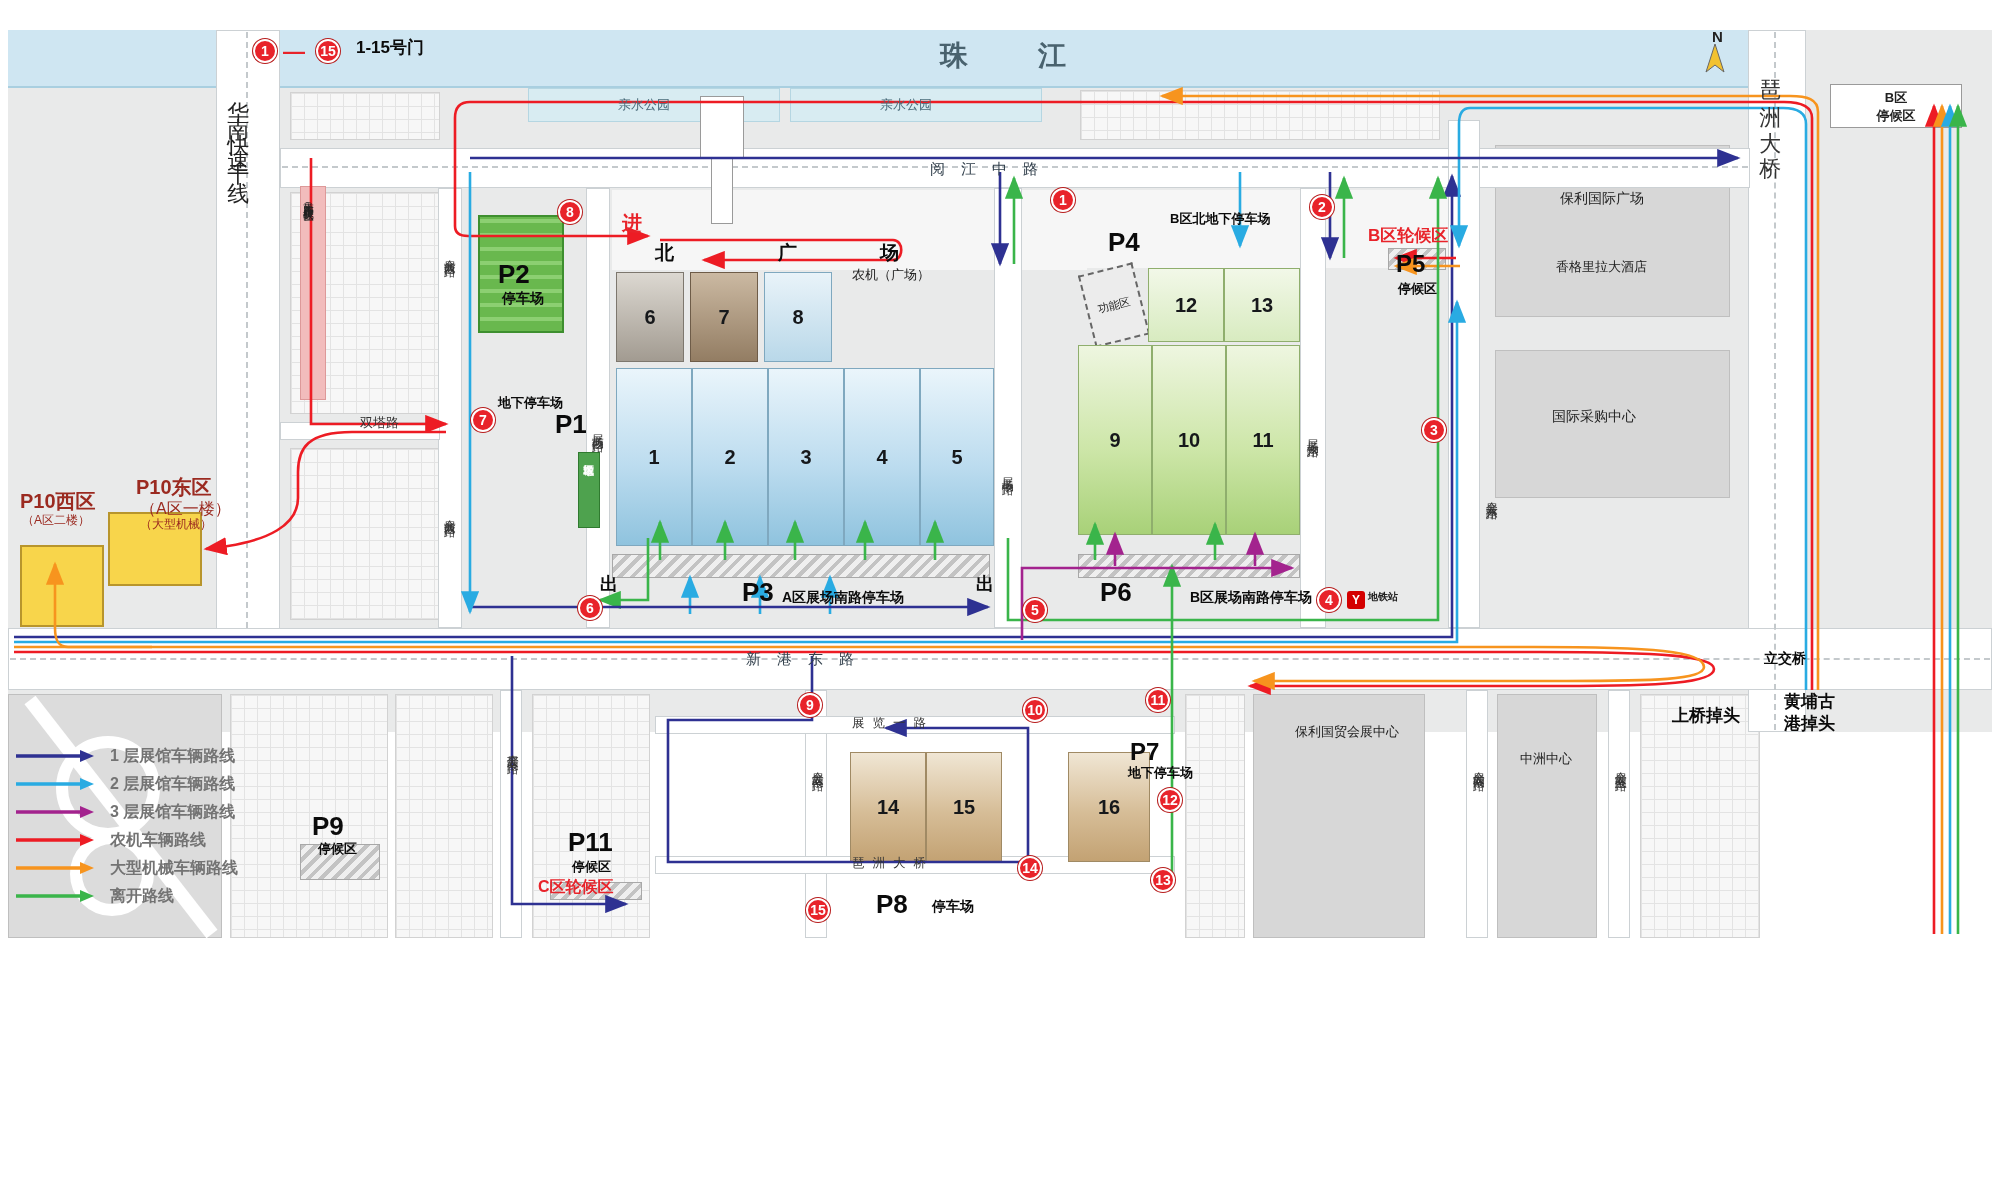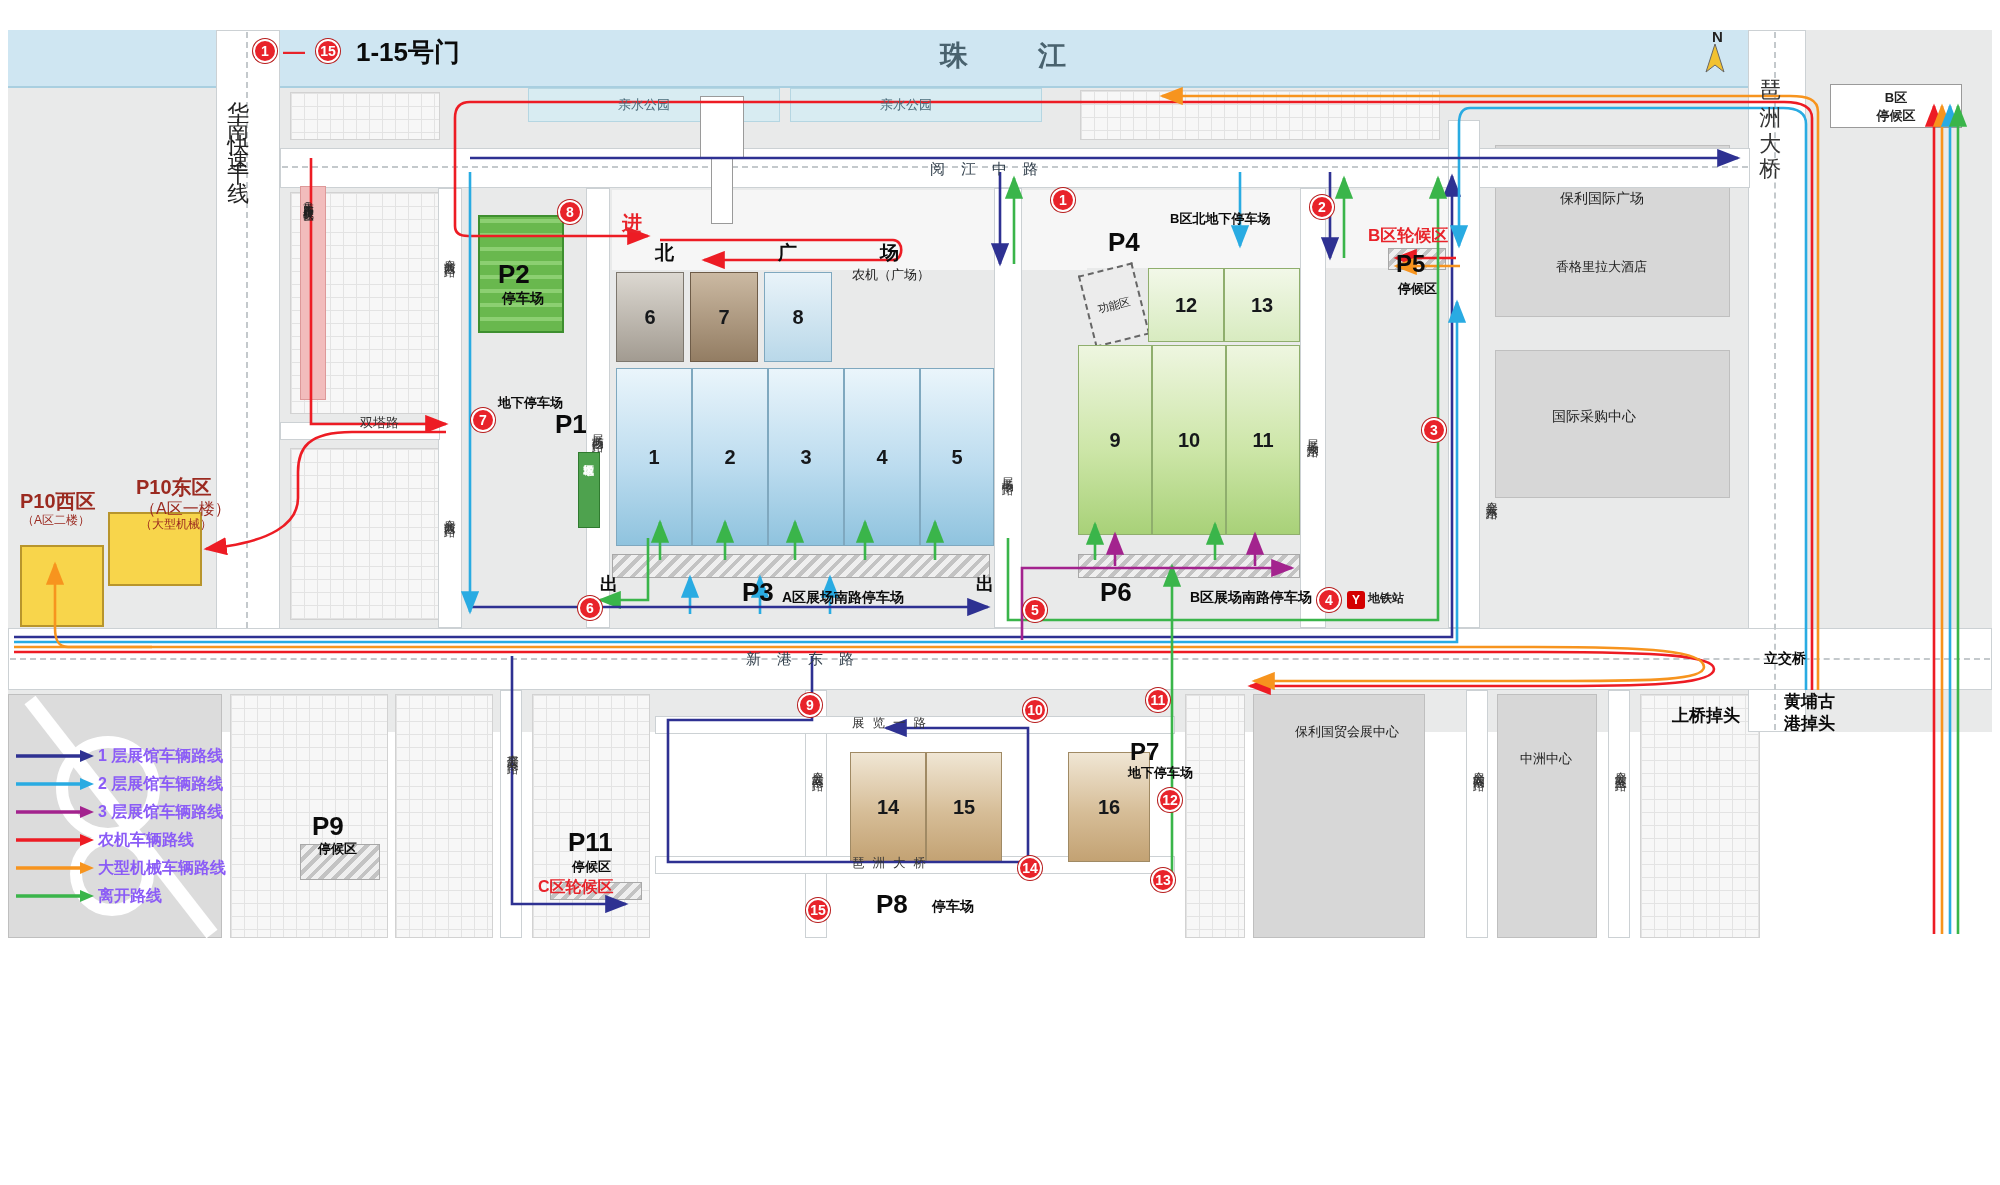--- a/index.html
+++ b/index.html
@@ -38,21 +38,21 @@
   .red{color:#e8232a;}
   .dkr{color:#9b2a20;}
   .gate{position:absolute;z-index:7;width:24px;height:24px;border-radius:50%;background:#e8232a;color:#fff;
         font-weight:bold;font-size:14px;display:flex;align-items:center;justify-content:center;
         border:2px solid #fff;box-shadow:0 0 0 1px #b71c1c;box-sizing:border-box;}
   #routes{position:absolute;left:0;top:0;width:2000px;height:1185px;z-index:4;pointer-events:none;}
   .metro{position:absolute;z-index:7;width:18px;height:18px;background:#d40000;border-radius:3px;color:#fff;
          font-size:12px;font-weight:bold;display:flex;align-items:center;justify-content:center;}
   #legend{position:absolute;left:14px;top:742px;z-index:8;}
   .leg-row{display:flex;align-items:center;height:28px;}
-  .leg-label{font-size:16px;font-weight:bold;color:#8b5cf6;}
+  .leg-label{font-size:16px;font-weight:bold;color:#737373;margin-left:12px;}
   .biglbl{font-weight:bold;color:#0b0b0b;}
 </style>
 </head>
 <body>
 
 <div id="stage">
 
   <div class="abs mapbg"></div>
   <div class="river" style="left:8px;top:30px;width:1740px;height:56px;"></div>
 
@@ -187,29 +187,29 @@
       <path d="M660,240 H893 C904,240 904,260 893,260 H704" fill="none" stroke="#ed1c24" stroke-width="2.6" marker-end="url(#ah-red)"></path>
       <polyline points="1934,934 1934,106" fill="none" stroke="#ed1c24" stroke-width="2.6" marker-end="url(#ah-red)"></polyline>
       <polyline points="1942,934 1942,106" fill="none" stroke="#f7941e" stroke-width="2.6" marker-end="url(#ah-orange)"></polyline>
       <polyline points="1950,934 1950,106" fill="none" stroke="#29abe2" stroke-width="2.6" marker-end="url(#ah-blue)"></polyline>
       <polyline points="1958,934 1958,106" fill="none" stroke="#3ab54a" stroke-width="2.6" marker-end="url(#ah-green)"></polyline>
     </svg>
 
   <div class="gate" style="left:253px;top:39px;">1</div>
   <div class="lbl red" style="left:283px;top:39px;font-size:22px;font-weight:bold;">—</div>
   <div class="gate" style="left:316px;top:39px;">15</div>
-  <div class="lbl biglbl" style="left:356px;top:38px;font-size:26px;">1-15号门</div>
+  <div class="lbl biglbl" style="left:356px;top:38px;font-size:17px;">1-15号门</div>
 
   <div class="lbl" style="left:1712px;top:28px;font-size:15px;font-weight:bold;">N</div>
   <svg class="abs" style="left:1704px;top:44px;z-index:6;" width="22" height="30">
     <polygon points="11,0 20,28 11,21 2,28" fill="#f2c230" stroke="#666" stroke-width="1"></polygon>
   </svg>
 
   <div class="metro" style="left:1347px;top:591px;">Y</div>
-  <div class="lbl" style="left:1368px;top:592px;font-size:12px;font-weight:bold;">地铁站</div>
+  <div class="lbl" style="left:1368px;top:592px;font-size:10px;font-weight:bold;font-family:Liberation Mono, monospace;">地铁站</div>
 
   <div class="lbl" style="left:940px;top:40px;font-size:28px;font-weight:bold;letter-spacing:70px;color:#49626e;">珠江</div>
   <div class="lbl v" style="left:1758px;top:62px;font-size:22px;letter-spacing:26px;color:#333;">琶洲大桥</div>
   <div class="lbl v" style="left:226px;top:84px;font-size:22px;font-weight:500;letter-spacing:16px;color:#222;">华南快速干线</div>
   <div class="lbl" style="left:618px;top:98px;font-size:13px;color:#4a6b7a;">亲水公园</div>
   <div class="lbl" style="left:880px;top:98px;font-size:13px;color:#4a6b7a;">亲水公园</div>
   <div class="lbl" style="left:930px;top:160px;font-size:15px;letter-spacing:16px;color:#33414d;">阅江中路</div>
   <div class="lbl" style="left:746px;top:650px;font-size:15px;letter-spacing:16px;color:#33414d;">新港东路</div>
   <div class="lbl" style="left:852px;top:716px;font-size:12.5px;letter-spacing:8px;color:#333;">展览一路</div>
   <div class="lbl" style="left:852px;top:856px;font-size:12.5px;letter-spacing:8px;color:#333;">琶洲大桥</div>

